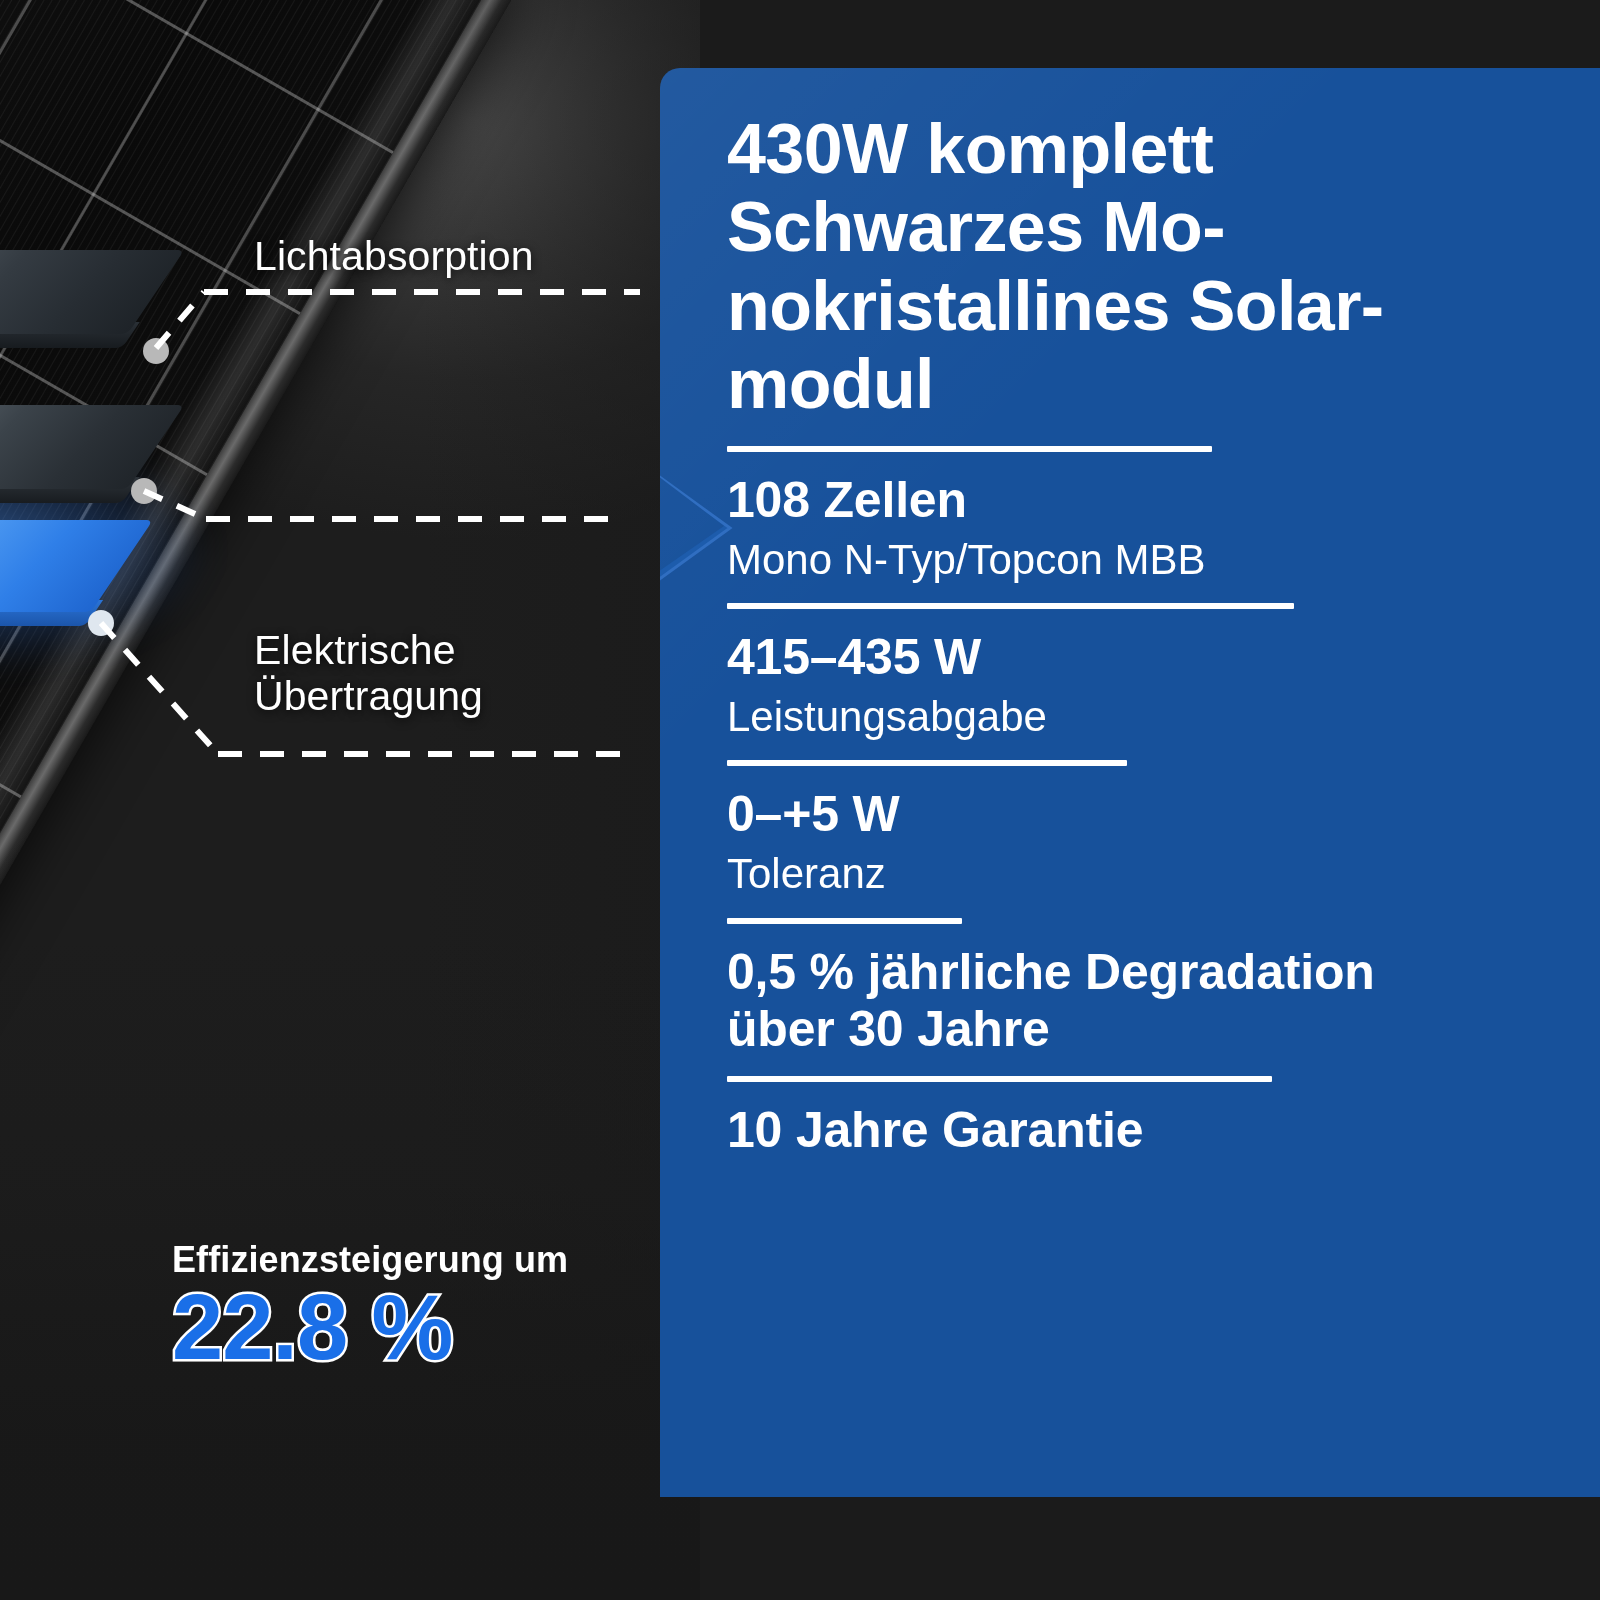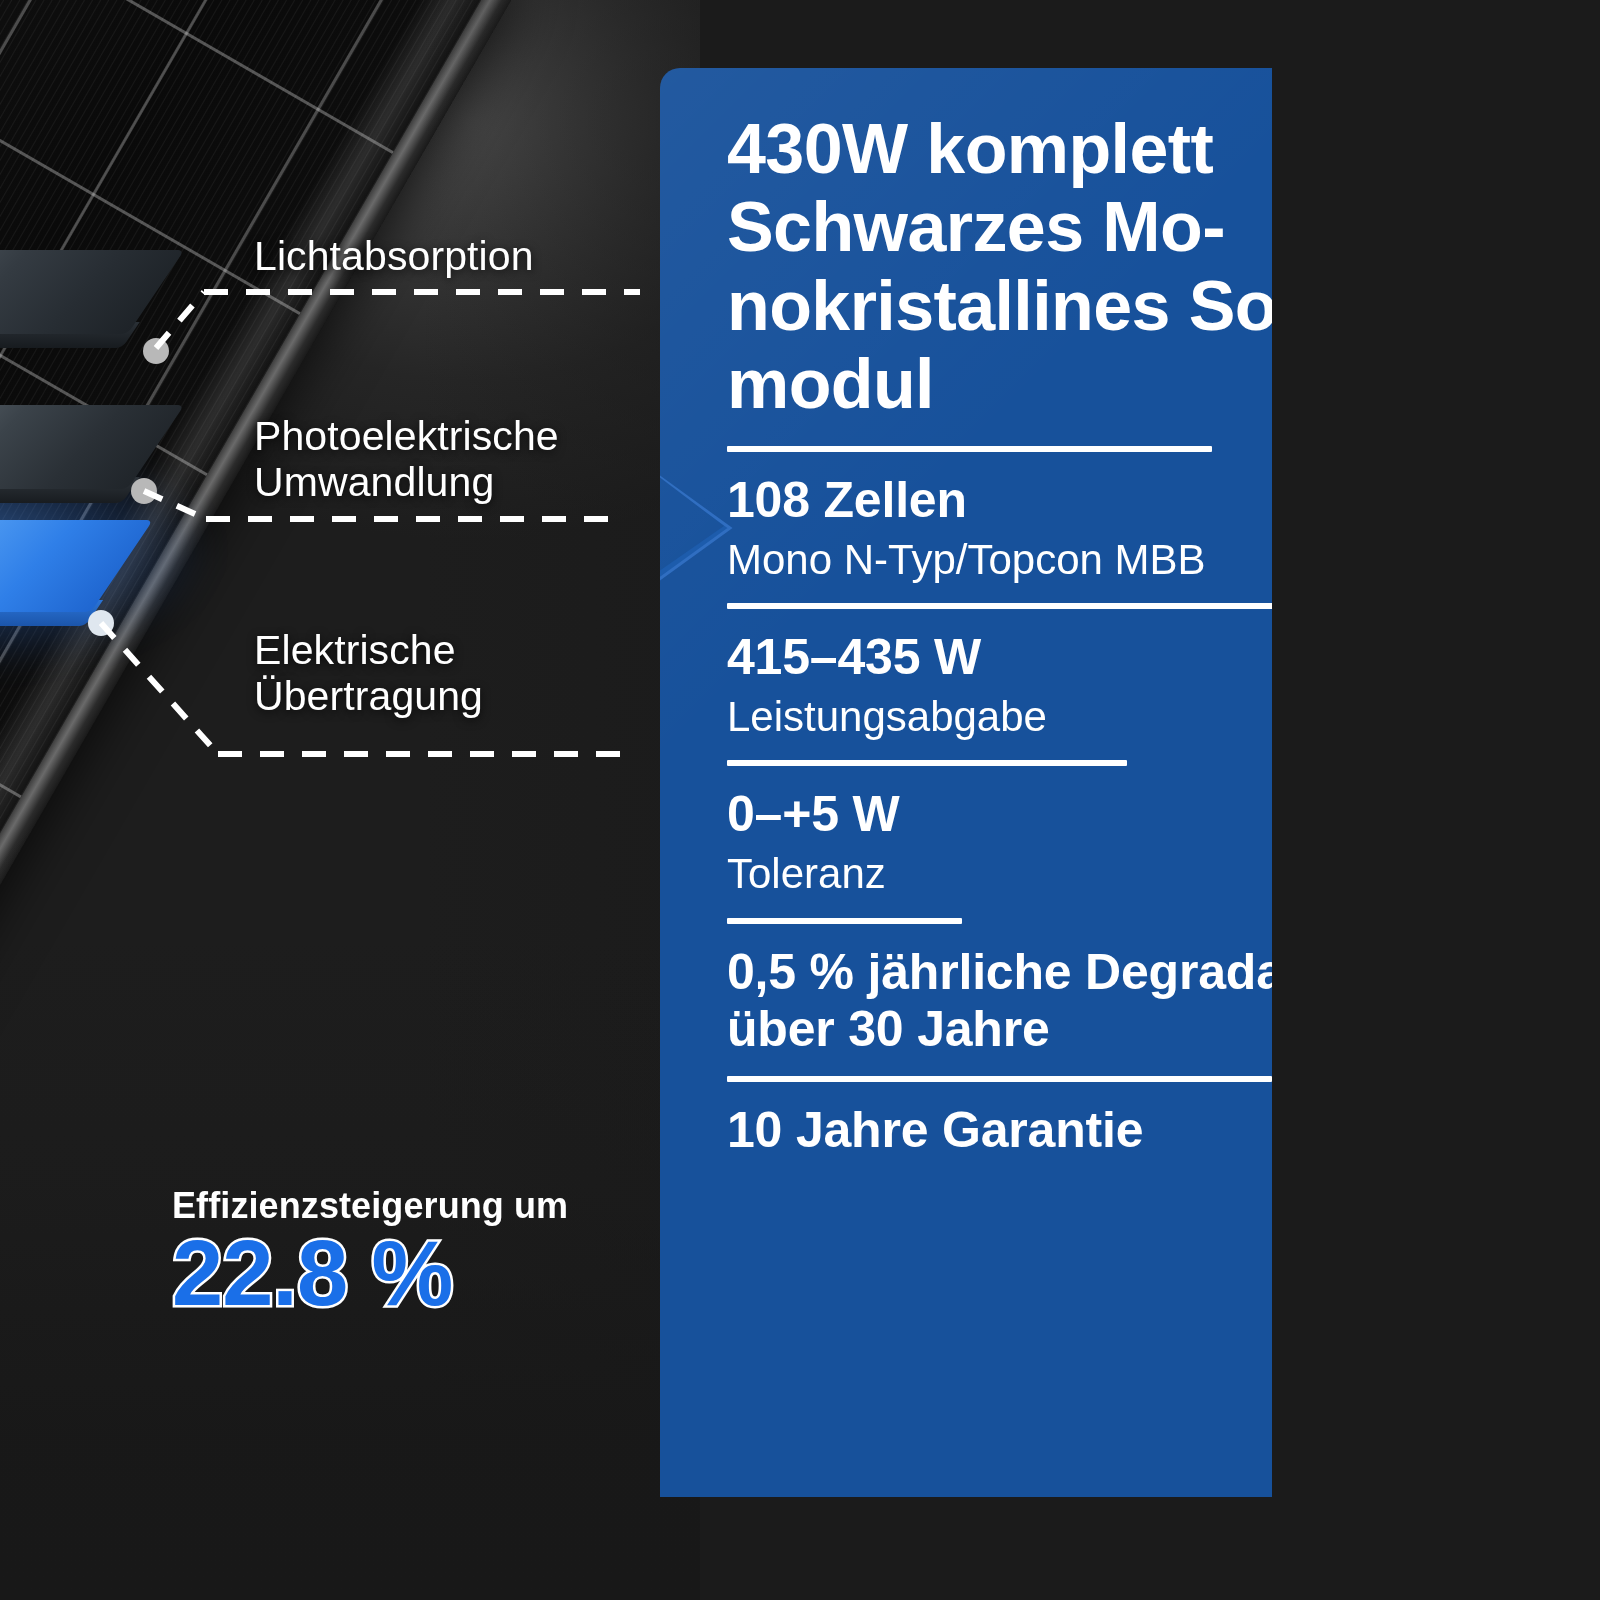--- a/index.html
+++ b/index.html
@@ -4,21 +4,21 @@
 <title>430W Solarmodul Infografik</title>
 <style>
   html,body{margin:0;padding:0;}
   body{
     width:1600px;height:1600px;
     background:#1b1b1b;
     font-family:"Liberation Sans","DejaVu Sans",sans-serif;
     overflow:hidden;
     position:relative;
   }
-  .stage{position:absolute;inset:0;width:1272px;height:1600px;overflow:hidden;}
+  .stage{position:absolute;inset:0;width:1600px;height:1600px;overflow:hidden;}
 
   
   .photo{
     position:absolute;left:0;top:0;width:700px;height:1600px;
     background:
       radial-gradient(ellipse 520px 420px at 470px 120px, #4a4a4a 0%, #333 38%, #262626 62%, #1d1d1d 100%),
       linear-gradient(150deg,#2e2e2e 0%,#232323 45%,#171717 100%);
     overflow:hidden;
   }
   
@@ -108,21 +108,21 @@
     font-weight:400;
     letter-spacing:.1px;
     text-shadow:0 2px 10px rgba(0,0,0,.75);
     white-space:nowrap;
   }
   .anno-1{left:254px;top:234px;}
   .anno-2{left:254px;top:414px;}
   .anno-3{left:254px;top:628px;}
 
   
-  .eff{position:absolute;left:172px;top:1184px;width:470px;}
+  .eff{position:absolute;left:172px;top:1238px;width:470px;}
   .eff-label{
     color:#fff;font-size:36px;line-height:1.2;font-weight:700;letter-spacing:.1px;
   }
   .eff-value{
     margin-top:0;
     font-size:92px;font-weight:700;letter-spacing:-1px;
     color:#1a6fe8;
     -webkit-text-stroke:5px #ffffff;
     paint-order:stroke fill;
     line-height:1;
@@ -211,22 +211,20 @@
         <path d="M156 348 L204 292" stroke-dasharray="20 16"></path>
         <path d="M204 292 L640 292" stroke-dasharray="24 18"></path>
         <path d="M144 491 L206 519" stroke-dasharray="20 16"></path>
         <path d="M206 519 L624 519" stroke-dasharray="24 18"></path>
         <path d="M101 623 L218 754" stroke-dasharray="20 16"></path>
         <path d="M218 754 L636 754" stroke-dasharray="24 18"></path>
       </g>
     </svg>
 
     <div class="anno anno-1">Lichtabsorption</div>
-    <div class="anno anno-2" style="white-space:pre-line">Photoelektrische
-Umwandlung</div>
     <div class="anno anno-3" style="white-space:pre-line">Elektrische
 Übertragung</div>
 
     <div class="eff">
       <div class="eff-label">Effizienzsteigerung um</div>
       <div class="eff-value">22.8 %</div>
     </div>
   </div>
 
   <div class="panel">

